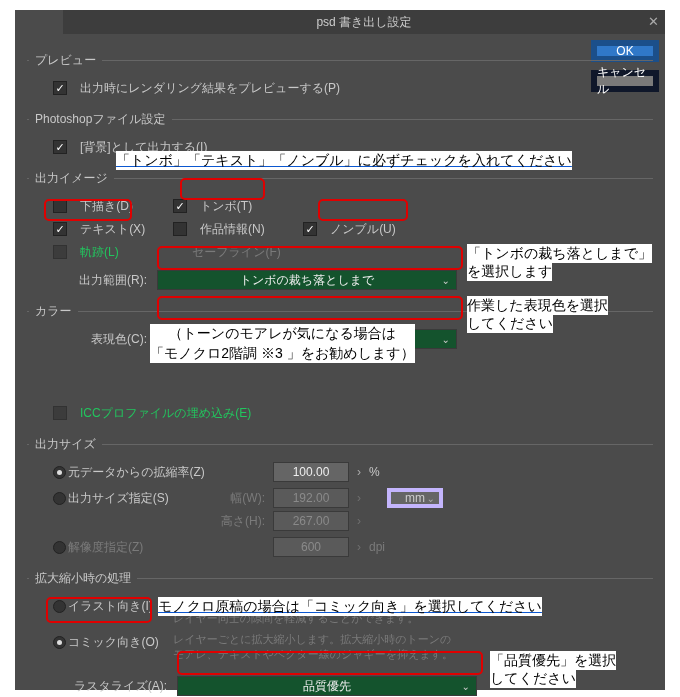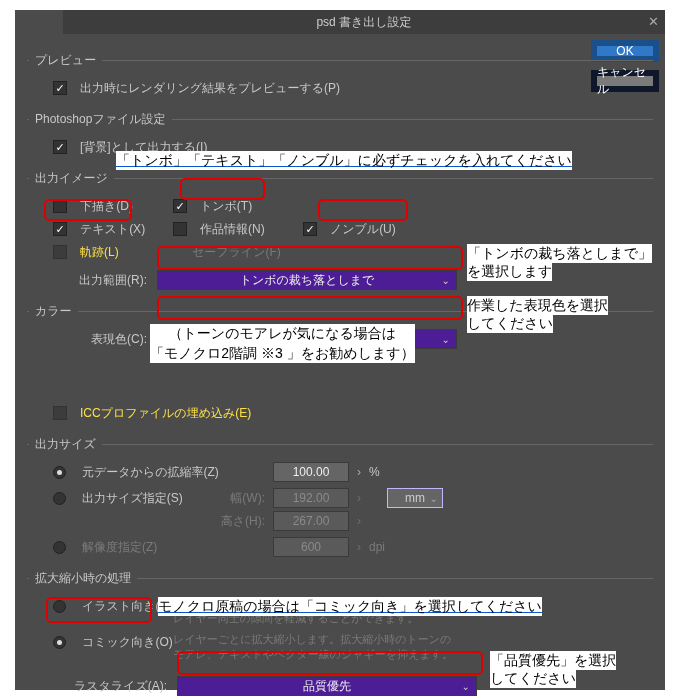--- a/index.html
+++ b/index.html
@@ -13,37 +13,37 @@
   fieldset { border: none; border-top: 1px solid #666; margin-top: 10px; padding-top: 6px; position: relative; }
   fieldset > legend { padding: 0 6px; color: #c8c8c8; font-size: 12px; margin-left: 2px; }
 
   .row { display: flex; align-items: center; margin: 3px 0; min-height: 20px; }
   .indent { padding-left: 26px; }
   .lbl-right { width: 110px; text-align: right; padding-right: 10px; color: #c8c8c8; }
 
   .chk { display: flex; align-items: center; gap: 13px; }
   .chk .box { width: 14px; height: 14px; background: #333; border: 1px solid #222; display: flex; align-items: center; justify-content: center; font-size: 11px; color: #fff; line-height: 1; }
   .chk.checked .box::after { content: "✓"; font-size: 11px; }
-  .chk.dim { color: #fde047; }
+  .chk.dim { color: #22c55e; }
   .chk.dim .box { opacity: .6; }
   .chk span.txt { }
 
-  .rad { display: flex; align-items: center; gap: 16px; }
+  .rad { display: flex; align-items: center; gap: 2px; }
   .rad .dot { width: 13px; height: 13px; border-radius: 50%; background: #333; border: 1px solid #222; display: flex; align-items: center; justify-content: center; }
   .rad.on .dot::after { content: ""; width: 5px; height: 5px; border-radius: 50%; background: #ddd; }
   .rad.dim { color: #7a7a7a; }
 
-  .dropdown { height: 20px; background: #4c1d95; border: 1px solid #3a3a3a; display: flex; align-items: center; justify-content: center; position: relative; color: #eee; font-size: 12px; }
+  .dropdown { height: 20px; background: #14532d; border: 1px solid #3a3a3a; display: flex; align-items: center; justify-content: center; position: relative; color: #eee; font-size: 12px; }
   .dropdown .arr { position: absolute; right: 6px; font-size: 10px; color: #ccc; }
 
   .numbox { width: 76px; height: 20px; background: #656565; border: 1px solid #3a3a3a; color: #eee; display: flex; align-items: center; justify-content: center; font-size: 12px; }
   .numbox.dim { color: #8a8a8a; background:#5a5a5a; }
   .carets { color: #aaa; font-size: 12px; padding: 0 8px; }
   .carets.dim { color:#6f6f6f; }
-  .unitdrop { width: 56px; height: 20px; background:#656565; border:1px solid #c4b5fd; display:flex; align-items:center; justify-content:center; position:relative; color:#ccc; font-size:12px; }
+  .unitdrop { width: 56px; height: 20px; background:#656565; border:4px solid #c4b5fd; display:flex; align-items:center; justify-content:center; position:relative; color:#ccc; font-size:12px; }
   .unitdrop .arr { position:absolute; right:4px; font-size:10px; color:#aaa;}
 
   .btn { width: 68px; height: 22px; background: #7a7a7a; color: #fff; display: flex; align-items: center; justify-content: center; border: 6px solid #0f172a; font-size: 12px; }
   .btn.ok { background: #3078c8; border-color: #1b4f8a; }
   .btn-stack { position: absolute; right: 6px; top: 30px; display: flex; flex-direction: column; gap: 8px; }
 
   .hl { position: absolute; border: 2px solid #e00000; border-radius: 5px; pointer-events: none; }
 
   .anno { position: absolute; color: #000; background: #fff; font-size: 14px; line-height: 1.35; white-space: nowrap; text-align: center; }
   .anno.sel { text-decoration: underline; text-decoration-color: #0b57d0; }

